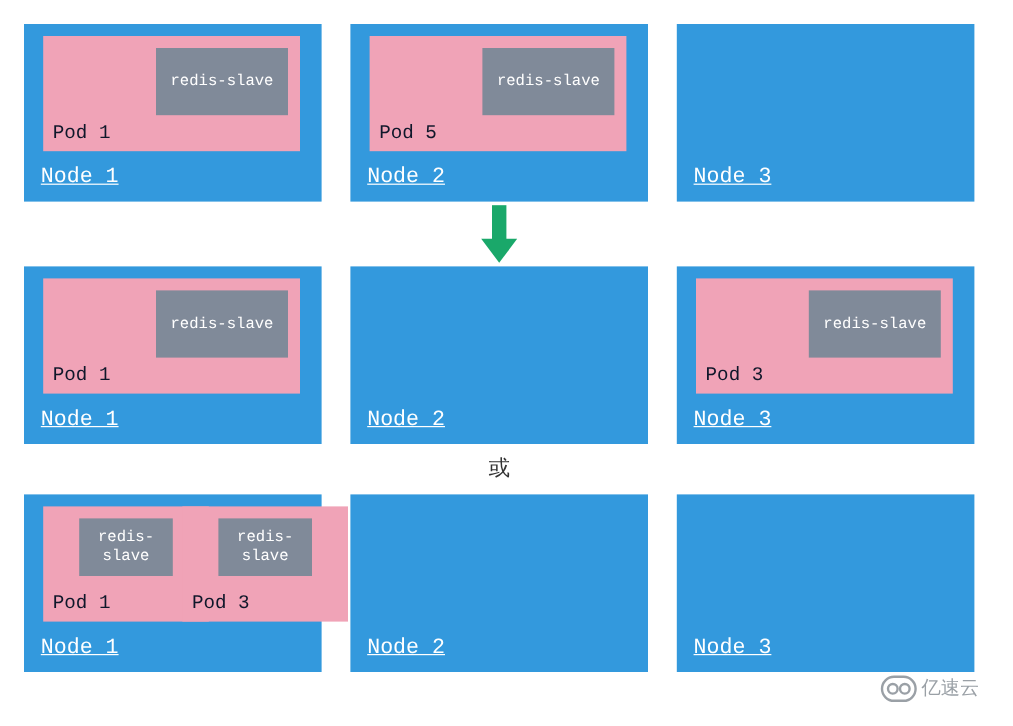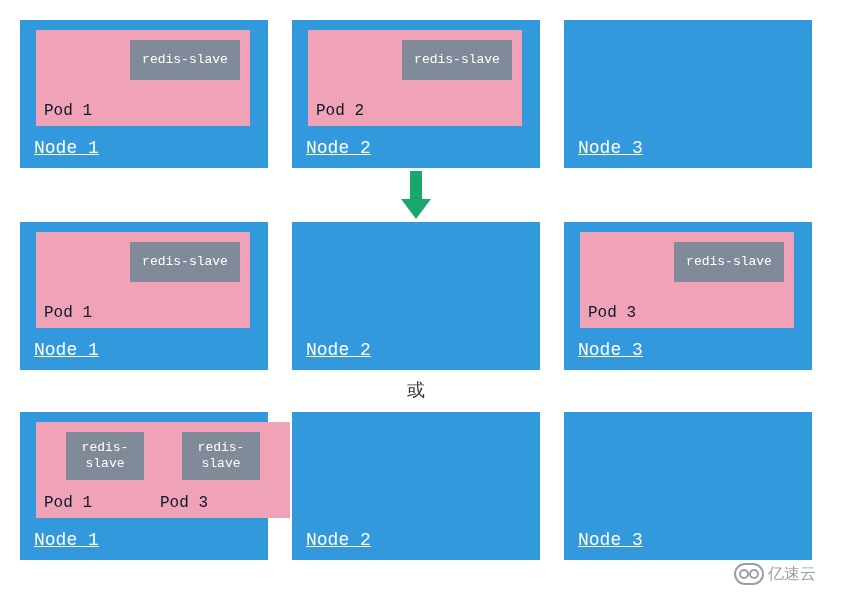--- a/index.html
+++ b/index.html
@@ -63,21 +63,21 @@
     align-items: center;
     justify-content: center;
     font-size: 13px;
     text-align: center;
     line-height: 1.2;
   }
   .container-big {
     right: 10px;
     top: 10px;
     width: 110px;
-    height: 40px;
+    height: 56px;
   }
   .container-small {
     left: 50%;
     top: 10px;
     transform: translateX(-50%);
     width: 78px;
     height: 48px;
     white-space: pre-line;
   }
   .arrow-wrap {
@@ -116,21 +116,21 @@
     font-size: 18px;
     color: #333;
     margin: 8px 0 10px 0;
     font-family: sans-serif;
   }
   .watermark {
     position: absolute;
     right: 28px;
     bottom: 20px;
     display: flex;
-    align-items: flex-end;
+    align-items: flex-start;
     gap: 4px;
     color: #9aa0a6;
     font-family: sans-serif;
     font-size: 16px;
     pointer-events: none;
   }
   .watermark-logo {
     width: 26px; height: 18px;
     border: 2px solid #9aa0a6;
     border-radius: 12px;
@@ -158,21 +158,21 @@
         </div>
       <div class="pod-label">Pod 1</div>
     </div>
     <div class="node-label">Node 1</div>
   </div>
   <div class="node">
     <div class="pod pod-full">
       <div class="container container-big">
           <span>redis-slave</span>
         </div>
-      <div class="pod-label">Pod 2</div>
+      <div class="pod-label">Pod 5</div>
     </div>
     <div class="node-label">Node 2</div>
   </div>
   <div class="node">
     <div class="node-label">Node 3</div>
   </div>
 </div>
 
 <div class="arrow-wrap">
   <div class="arrow"></div>

